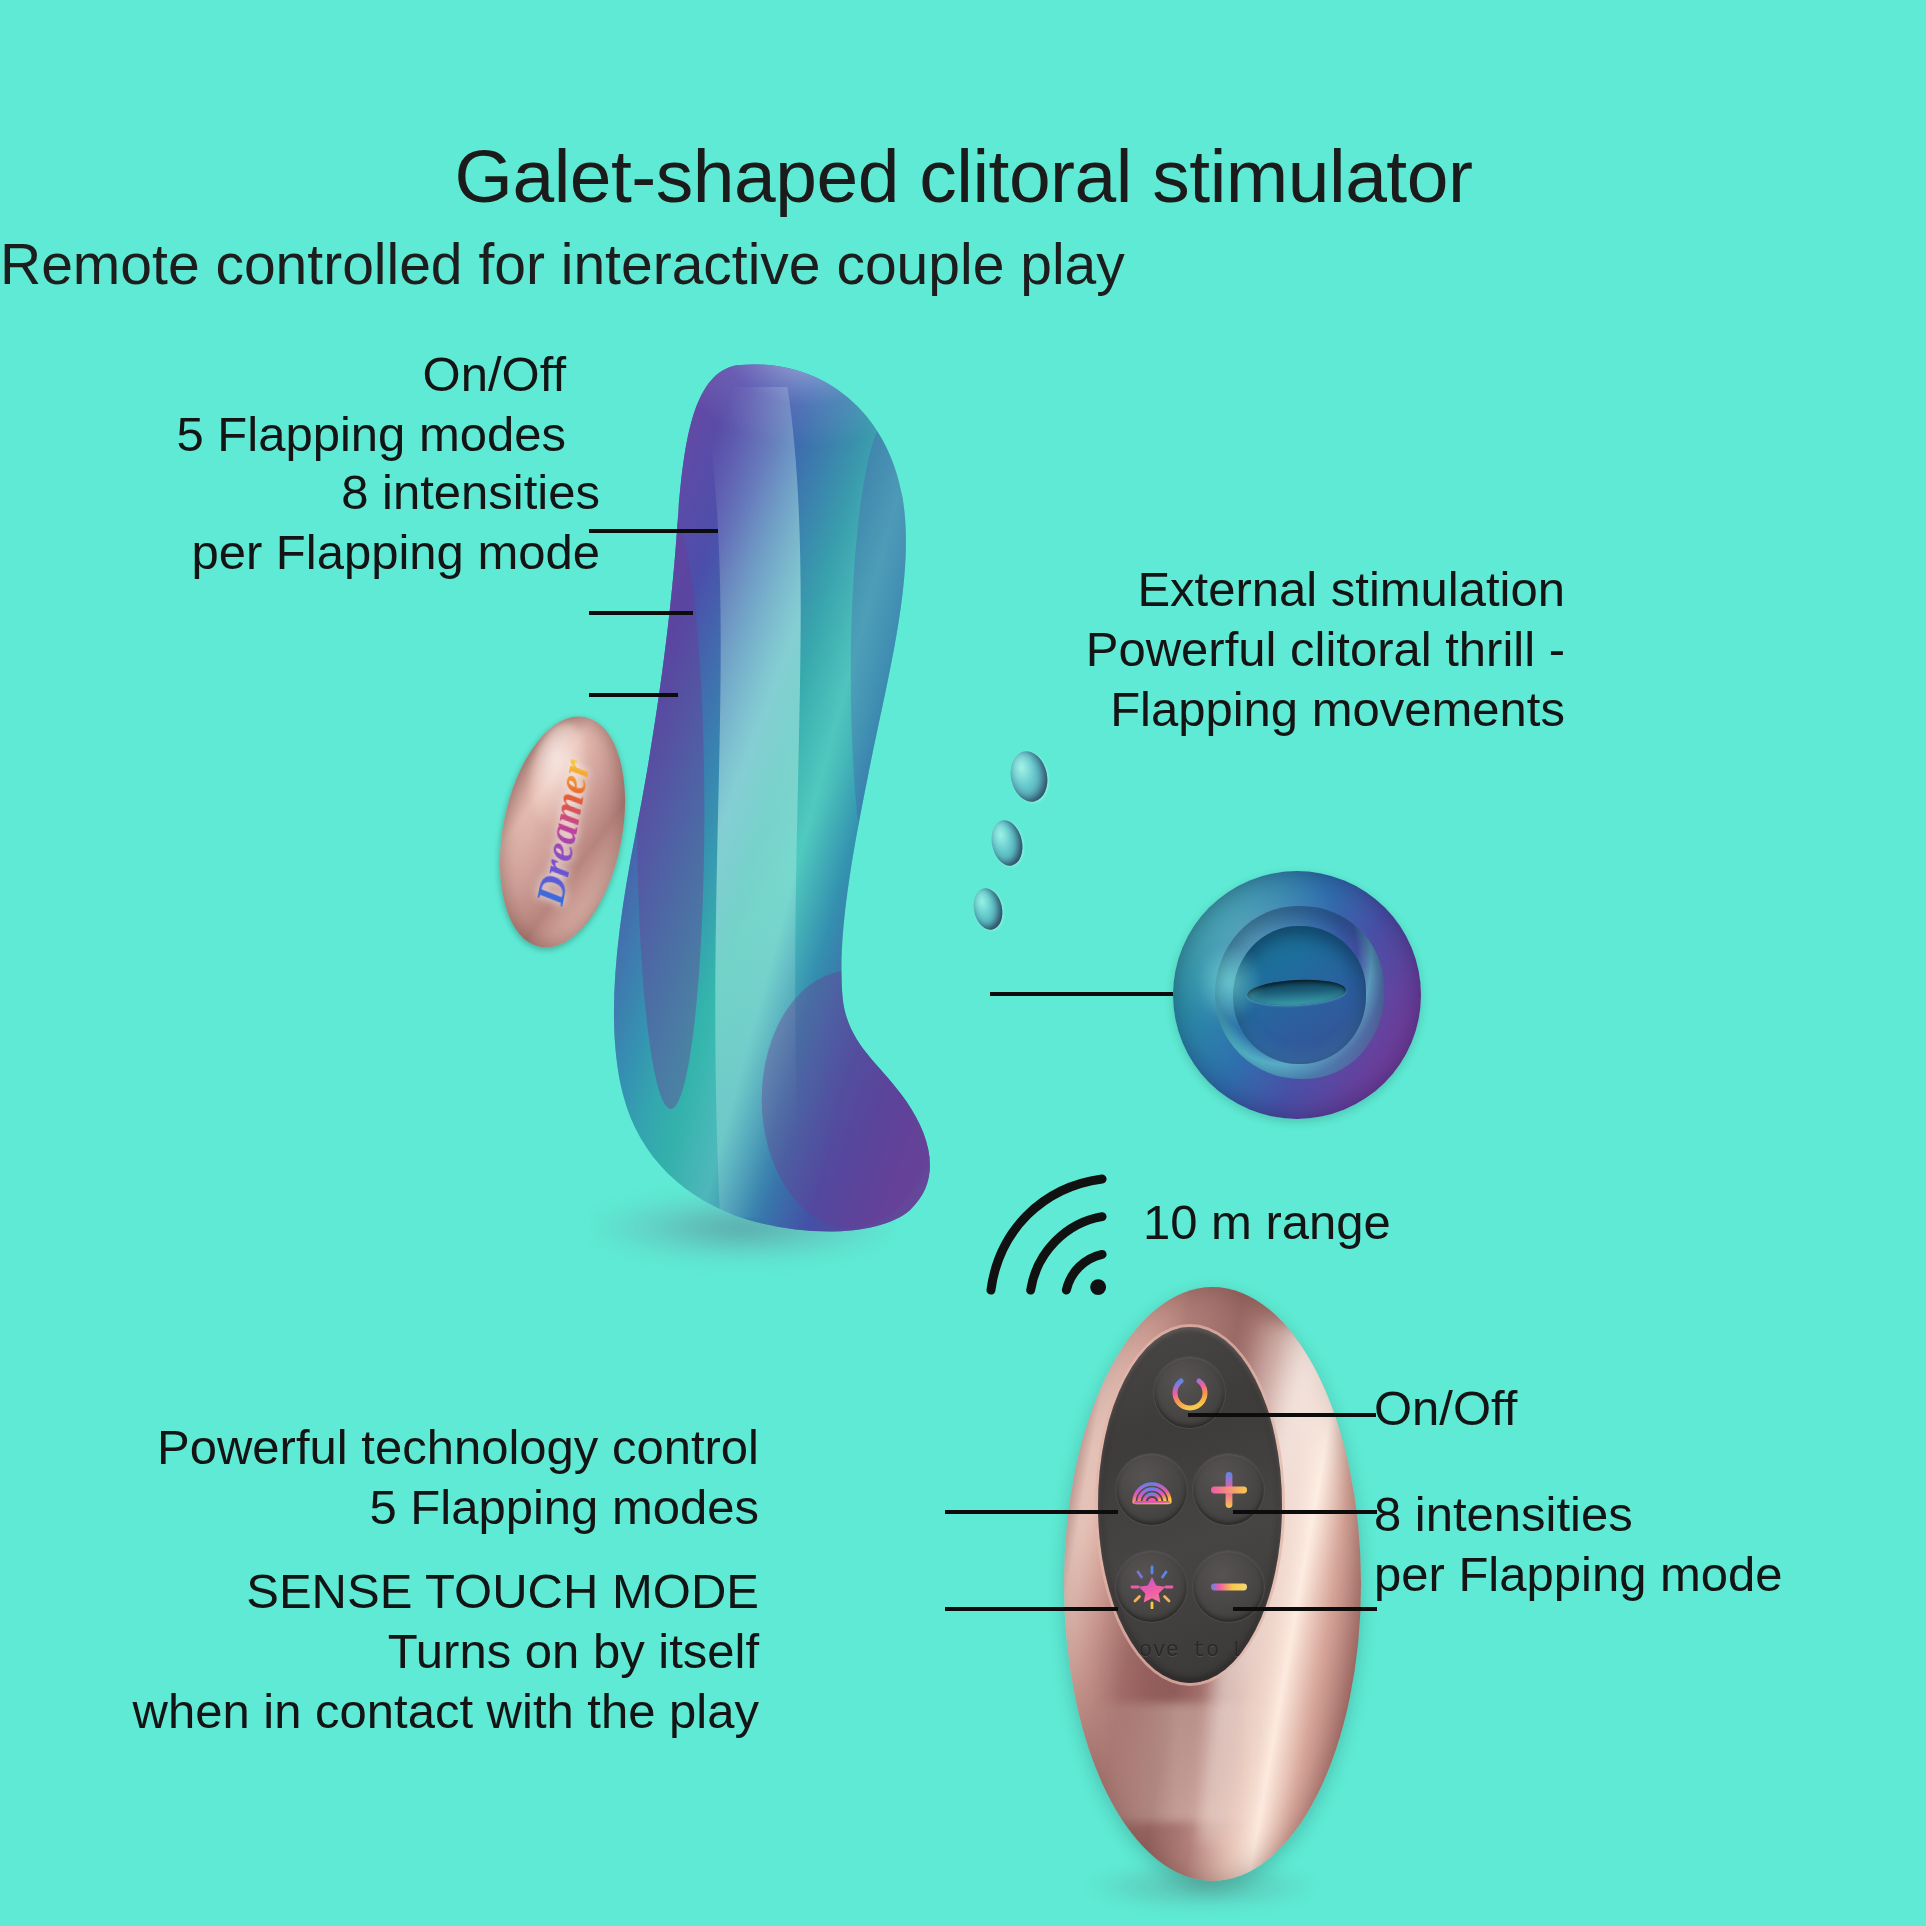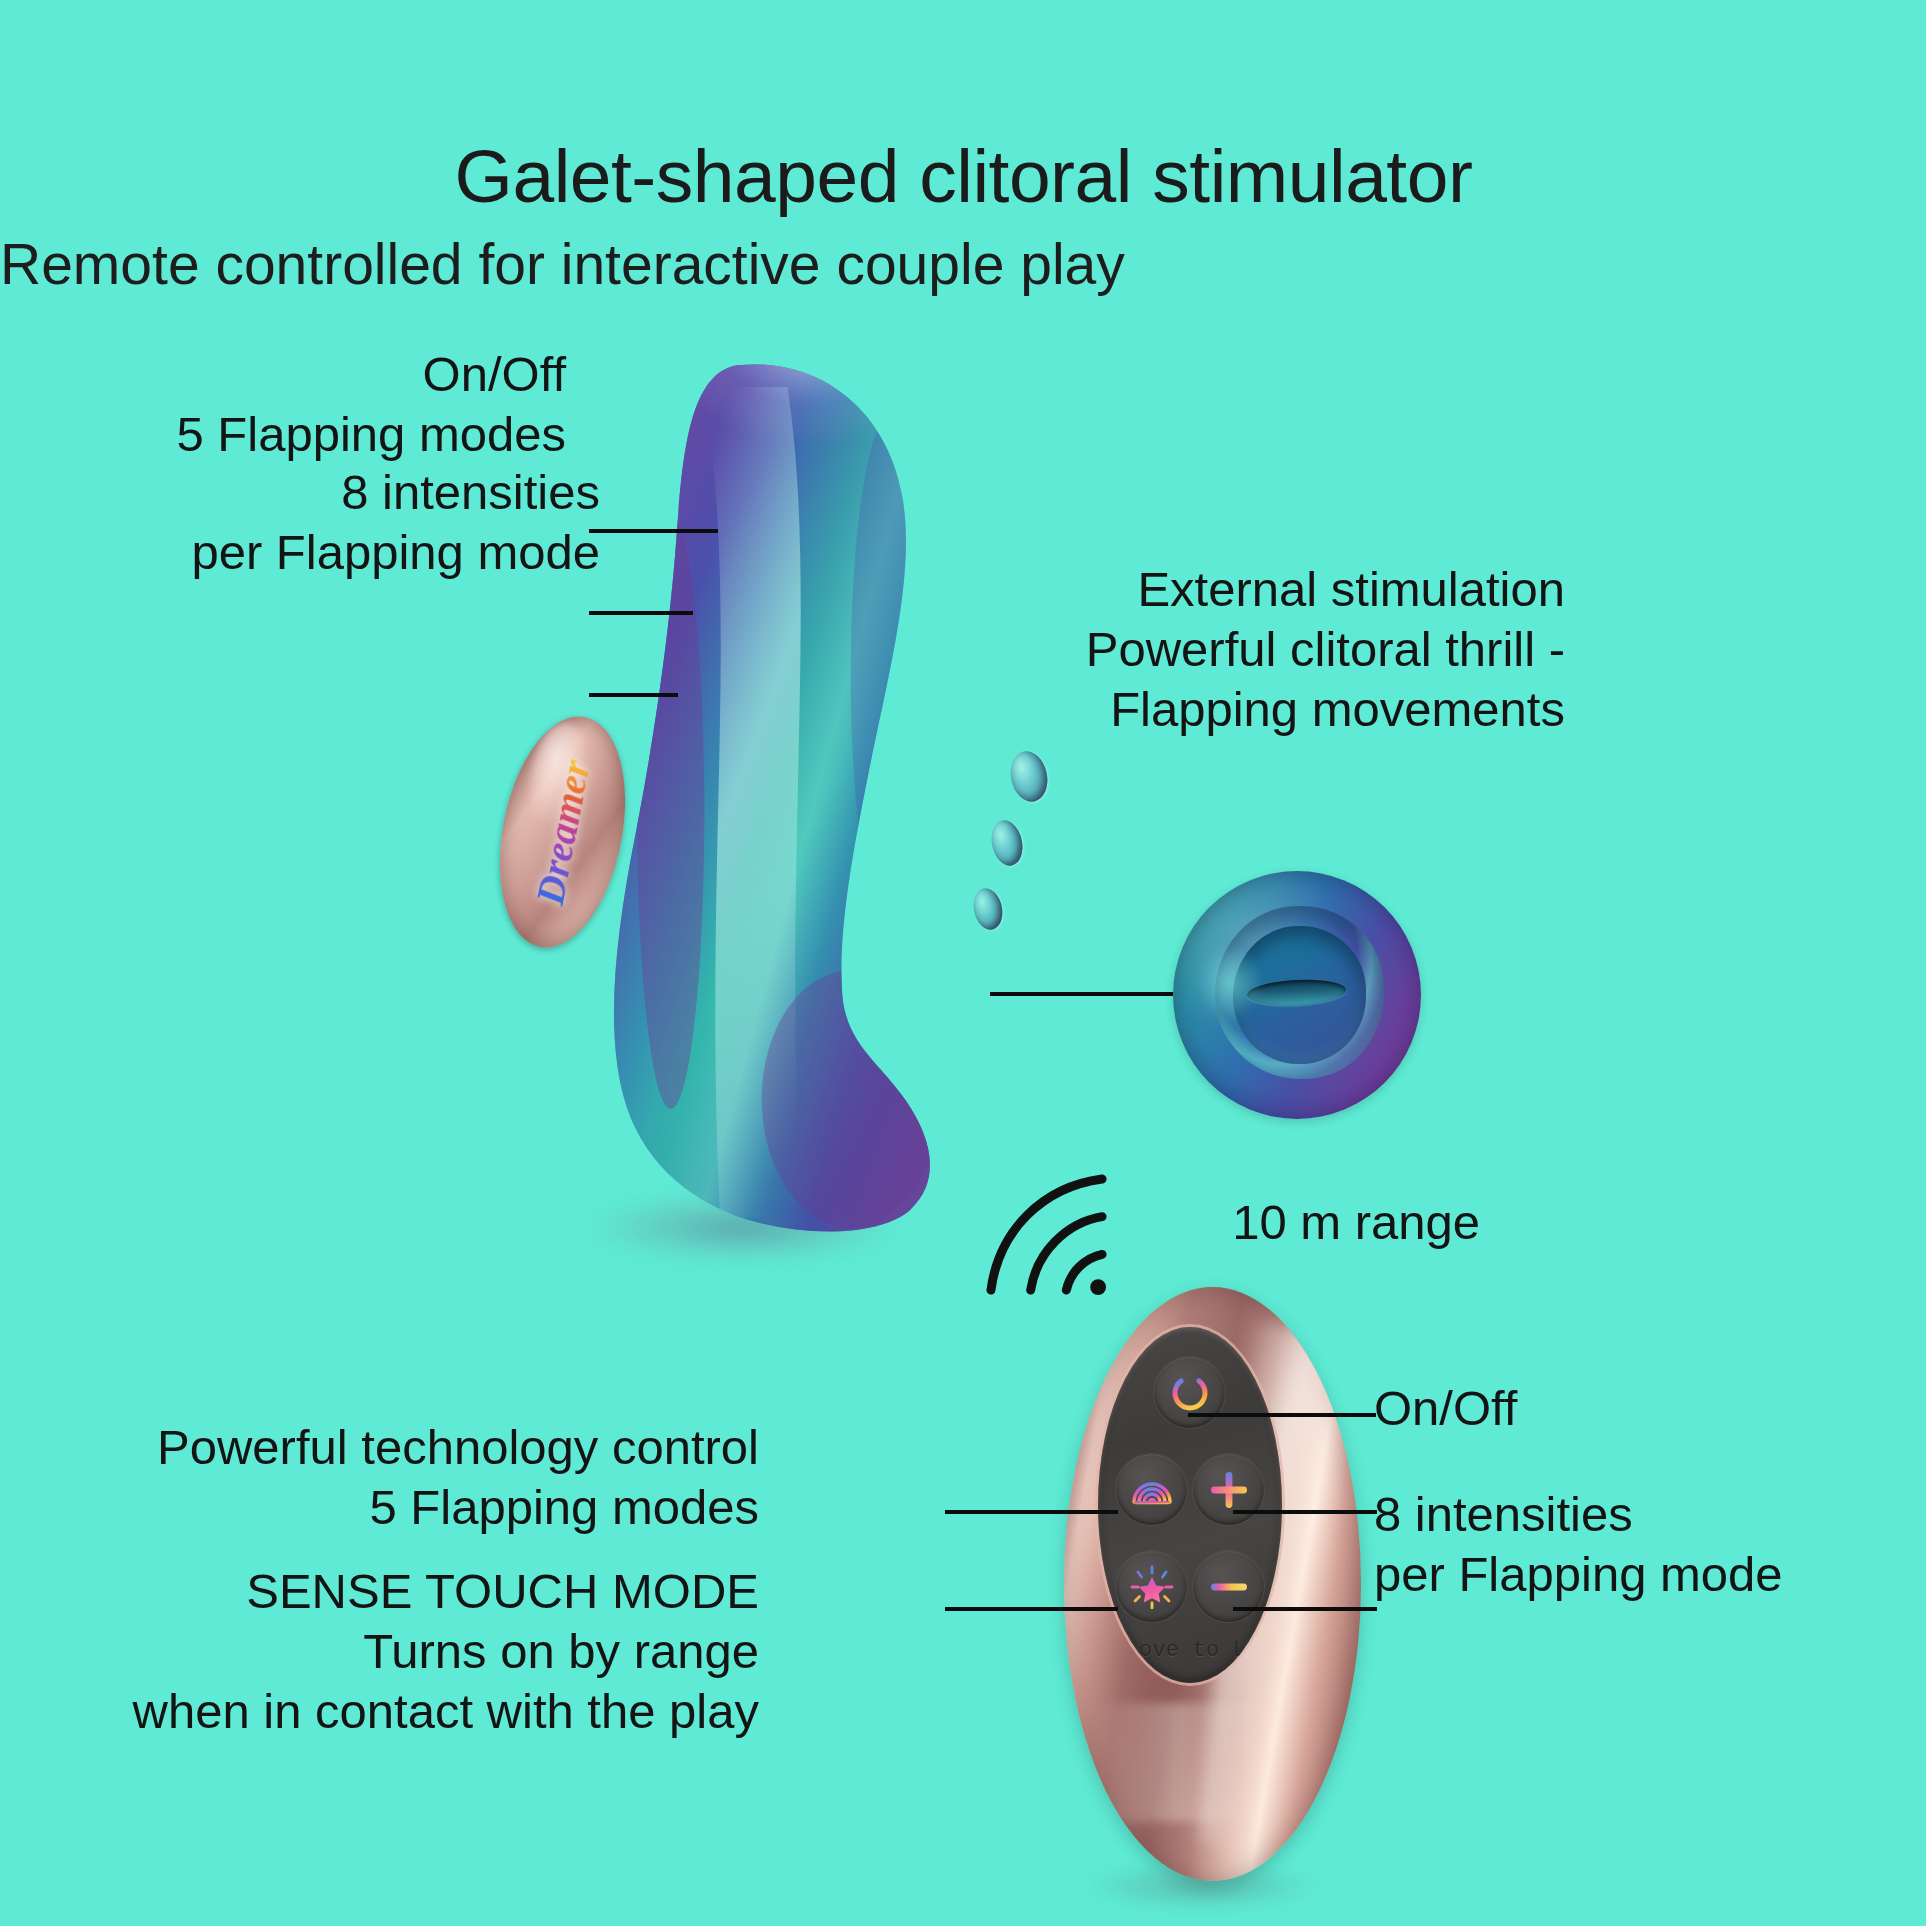--- a/index.html
+++ b/index.html
@@ -31,21 +31,21 @@
 
   
   .callout { position: absolute; color: #141414; font-size: 49px; line-height: 1.22; }
   .callout.right-al { text-align: right; }
   .callout.left-al  { text-align: left; }
   .callout.center-al{ text-align: center; }
 
   #cb-onoff-device { right: 1361px; top: 345px; width: 515px; }
   #cb-intens-device { right: 1327px; top: 463px; width: 554px; }
   #cb-external { left: 1030px; top: 560px; width: 535px; text-align: right; }
-  #cb-range { left: 1143px; top: 1193px; width: 337px; text-align: right; }
+  #cb-range { left: 1143px; top: 1193px; width: 337px; text-align: left; }
   #cb-flap-remote { right: 1168px; top: 1418px; width: 733px; }
   #cb-sense { right: 1168px; top: 1562px; width: 733px; }
   #cb-onoff-remote { left: 1374px; top: 1379px; width: 446px; }
   #cb-intens-remote { left: 1374px; top: 1485px; width: 475px; }
 
   
   .lead { position: absolute; background: #0c0c0c; height: 4px; }
 
   
   #device {
@@ -465,19 +465,19 @@
   <div class="lead" style="left:1233px; top:1607px; width:144px;"></div>
 
   <div class="callout right-al" id="cb-flap-remote">
     <div>Powerful technology control</div>
     <div>5 Flapping modes</div>
   </div>
   <div class="lead" style="left:945px; top:1510px; width:173px;"></div>
 
   <div class="callout right-al" id="cb-sense">
     <div>SENSE TOUCH MODE</div>
-    <div>Turns on by range</div>
+    <div>Turns on by itself</div>
     <div>when in contact with the play</div>
   </div>
   <div class="lead" style="left:945px; top:1607px; width:173px;"></div>
 
 </div>
 
 
 </body></html>

